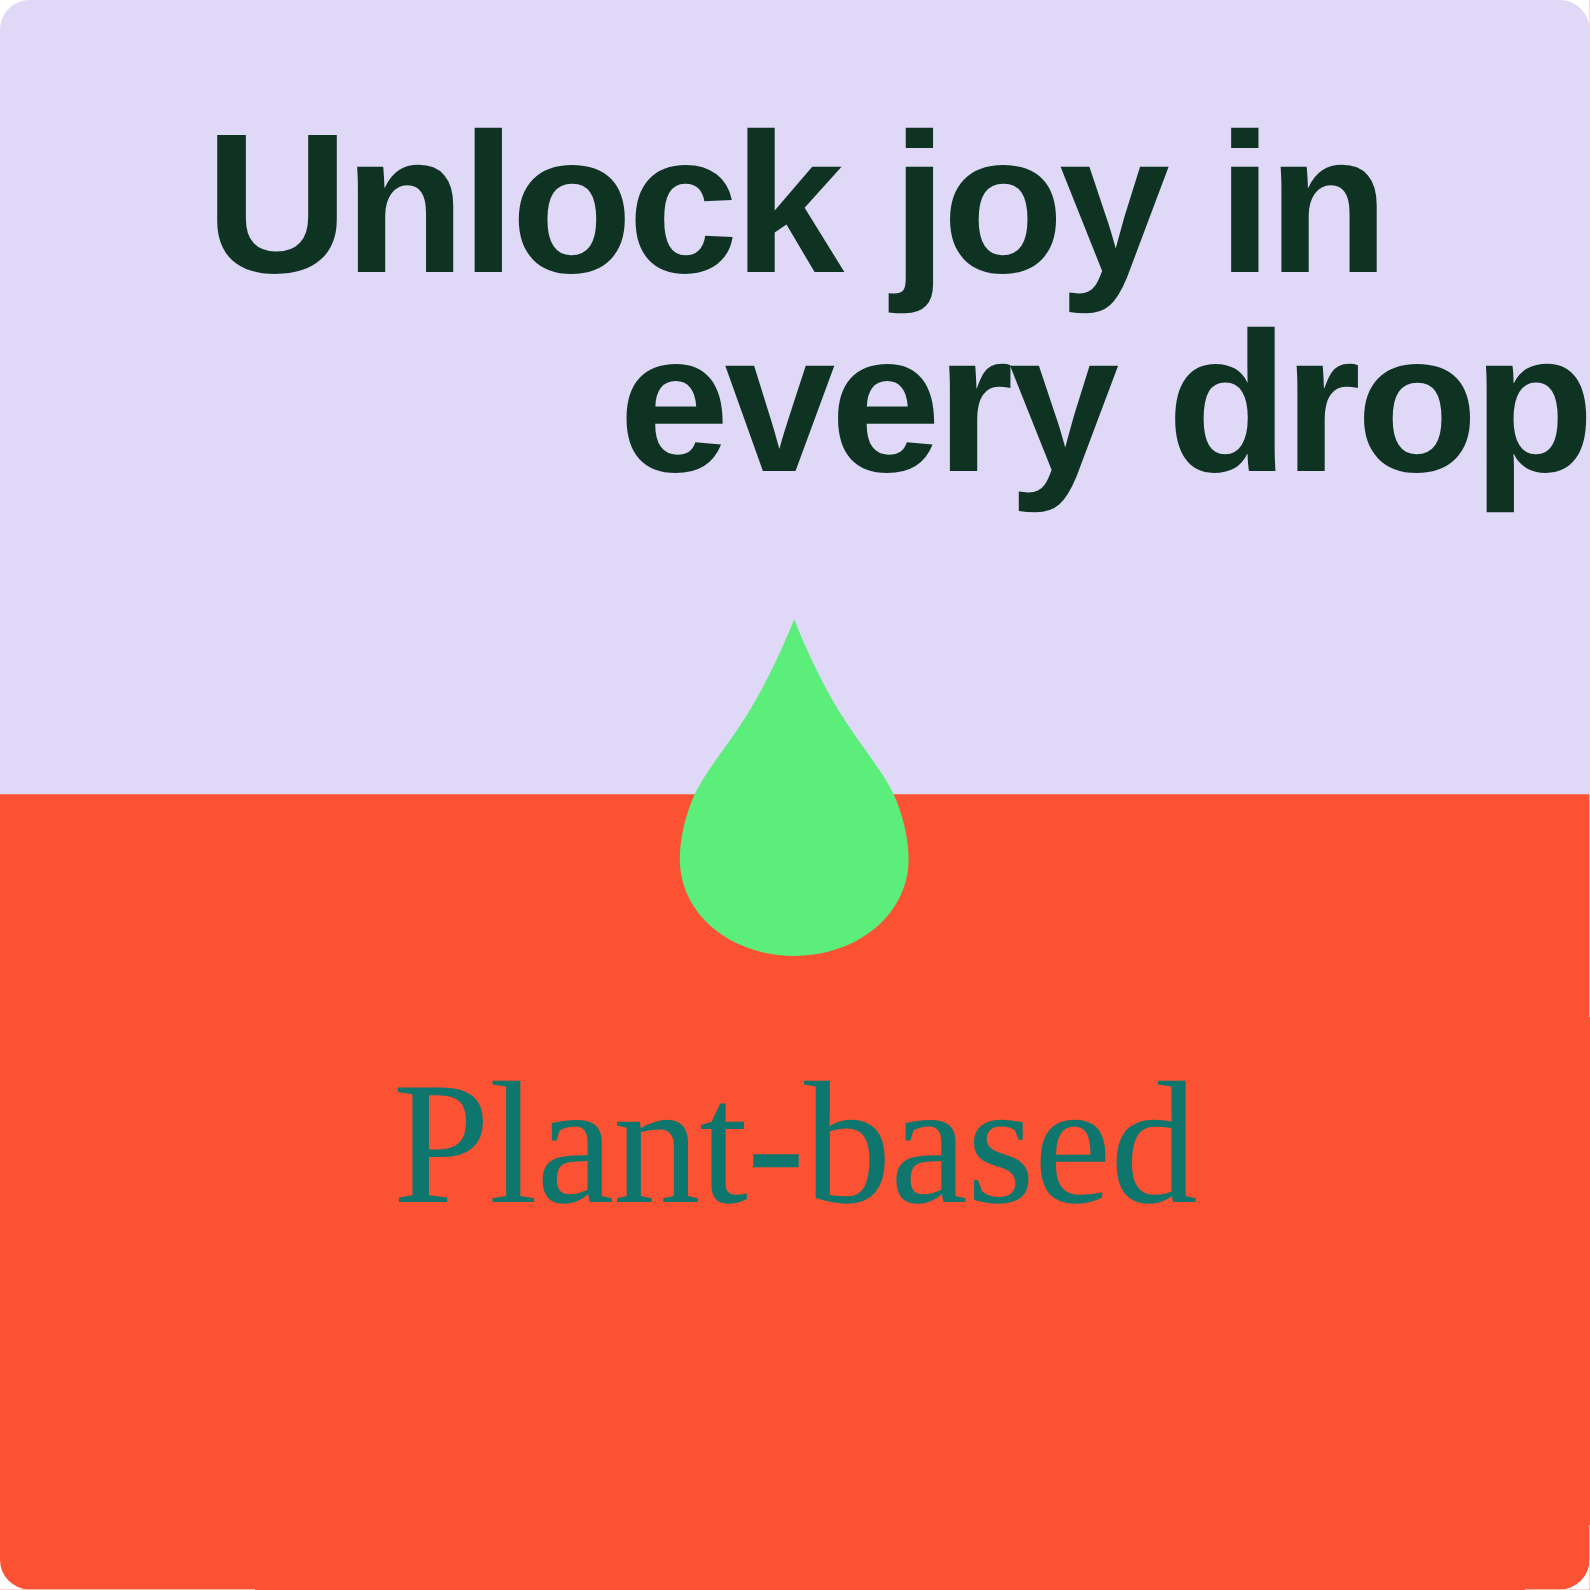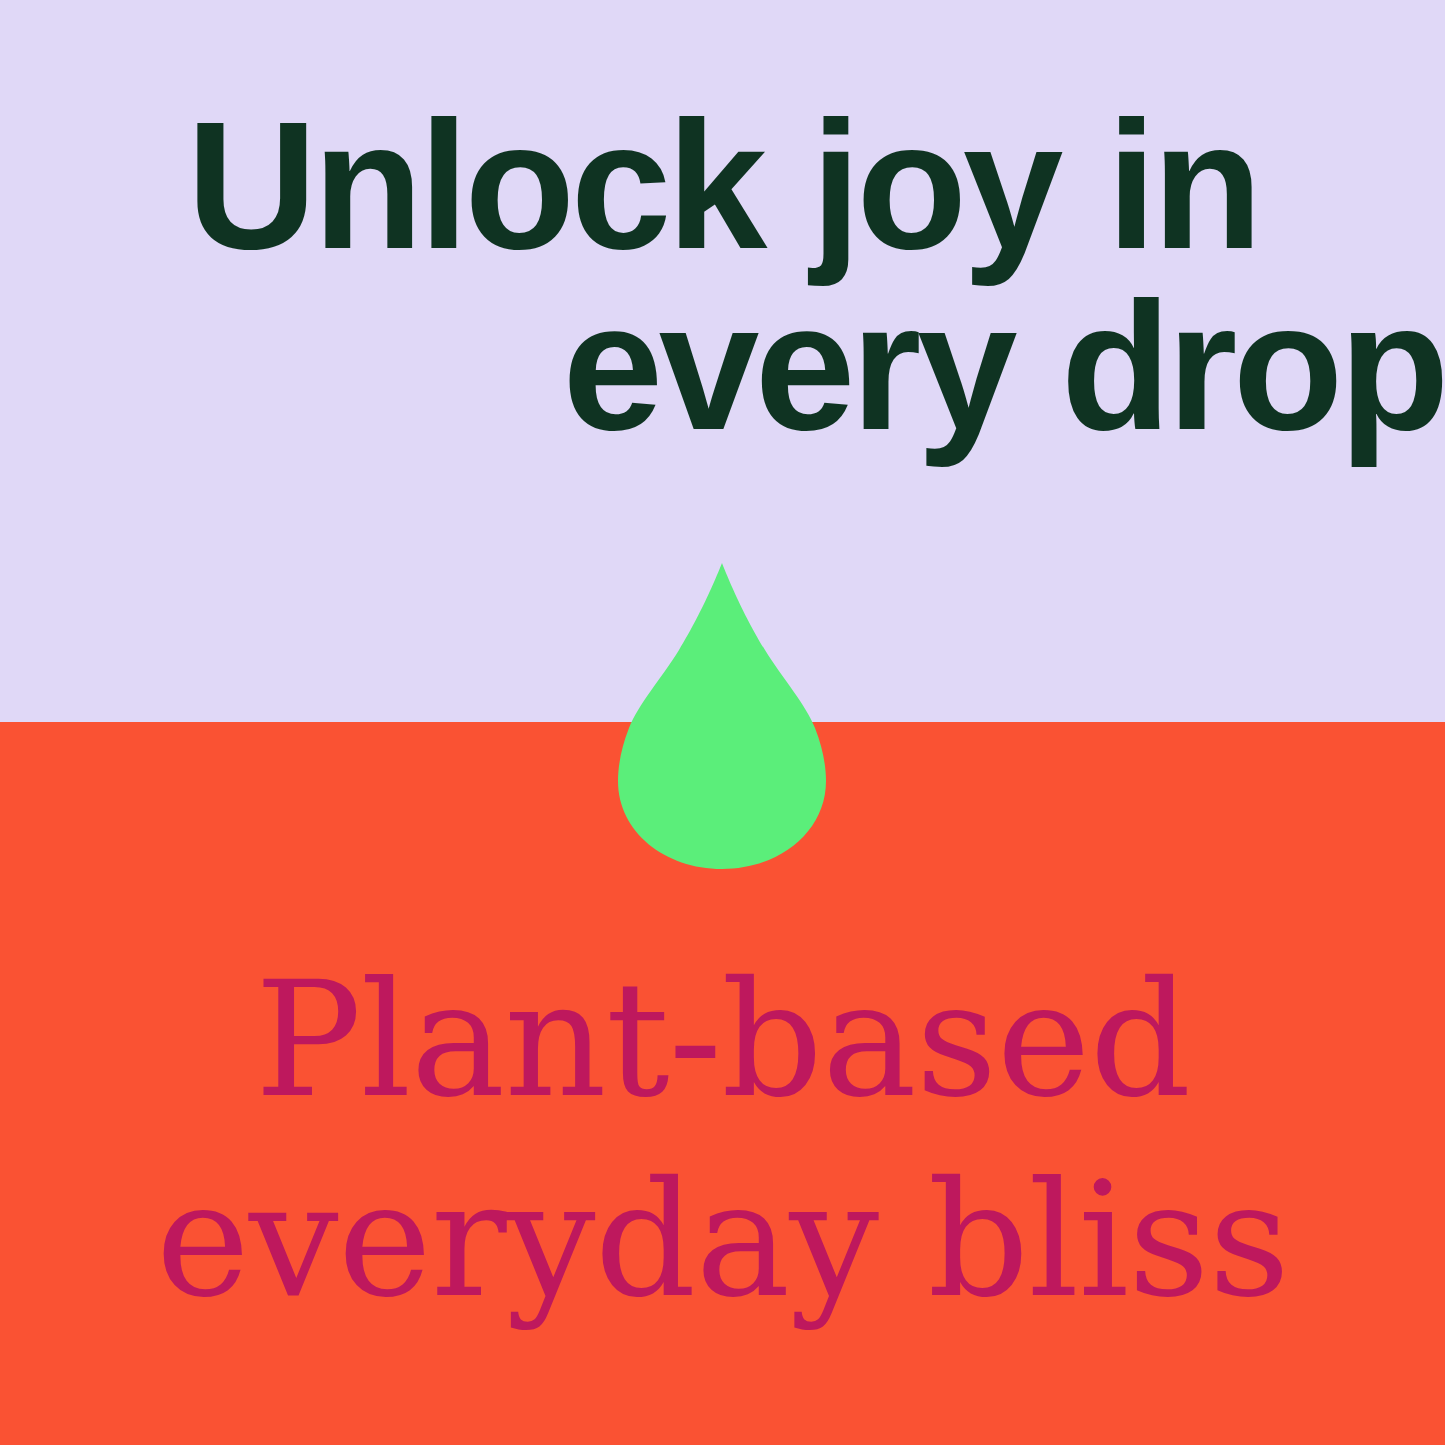--- a/index.html
+++ b/index.html
@@ -8,20 +8,21 @@
     padding: 0;
     background: #ffffff;
   }
 
   #poster {
     position: relative;
     width: 1445px;
     height: 1445px;
     overflow: hidden;
     font-family: "Liberation Sans", sans-serif;
+    border-radius: 27px;
   }
 
   
   .band {
     position: absolute;
     left: 0;
     width: 100%;
     z-index: 0;
   }
   .band-top {
@@ -119,18 +120,17 @@
                C176 121 199 147 208 170
                C216 190 219 209 219 223
                C219 274 172 311 115 311
                C58 311 11 274 11 223
                C11 209 14 190 22 170
                C31 147 54 121 72 92
                C97 52 115 5 115 5 Z" fill="#5BEE7A"></path>
     </svg>
   </div>
 
-  <div class="subhead" style="color: #be185d;">
+  <div class="subhead" style="color: #0f766e; font-family: Liberation Serif, serif;">
     <span class="sh-line sh-line-1">Plant-based</span>
-    <span class="sh-line sh-line-2">everyday bliss</span>
   </div>
 
 </div>
 
 </body></html>

